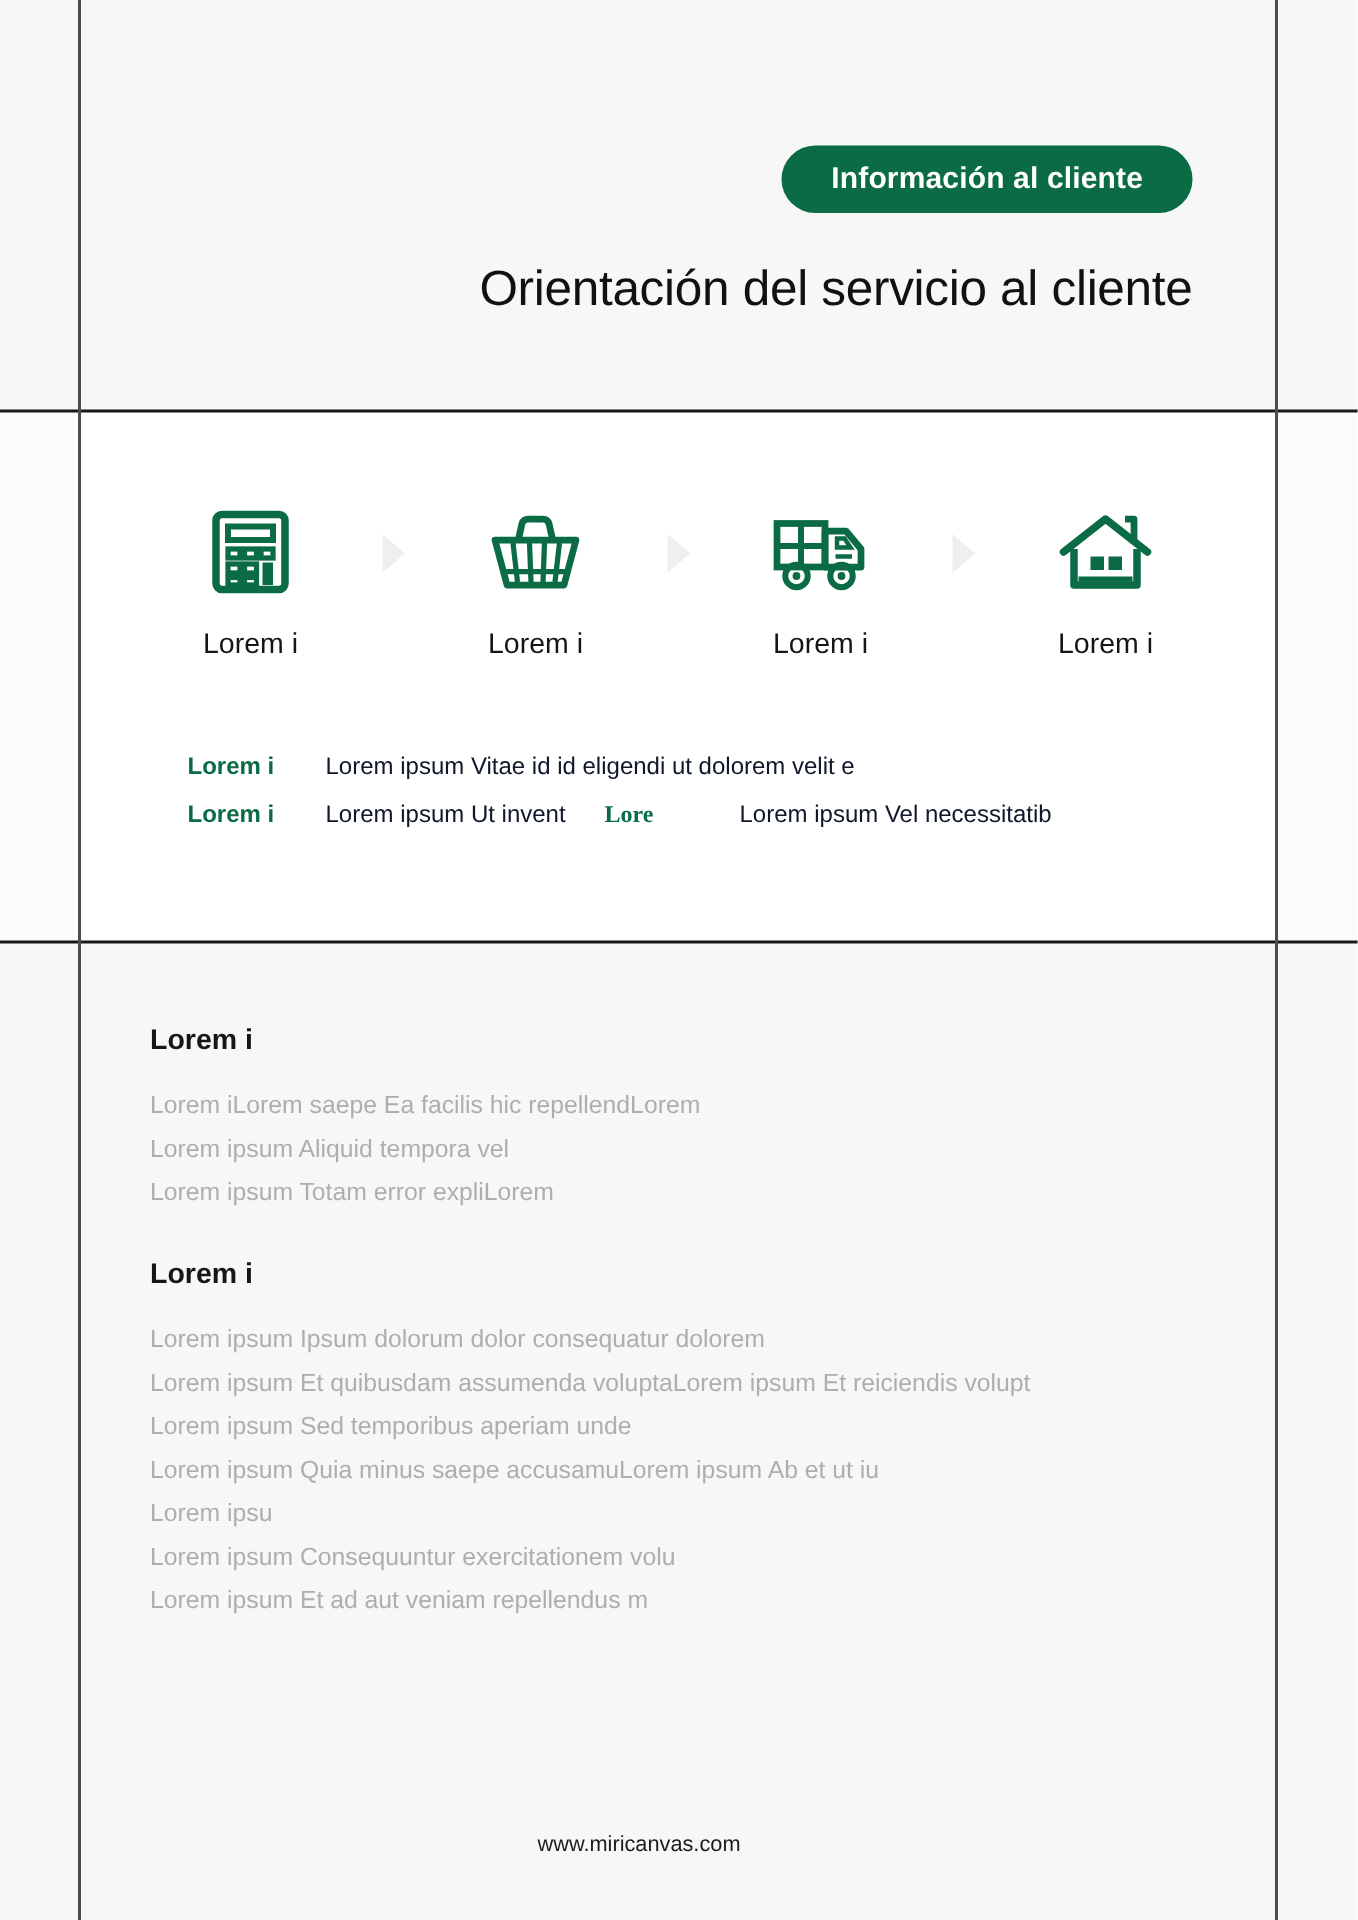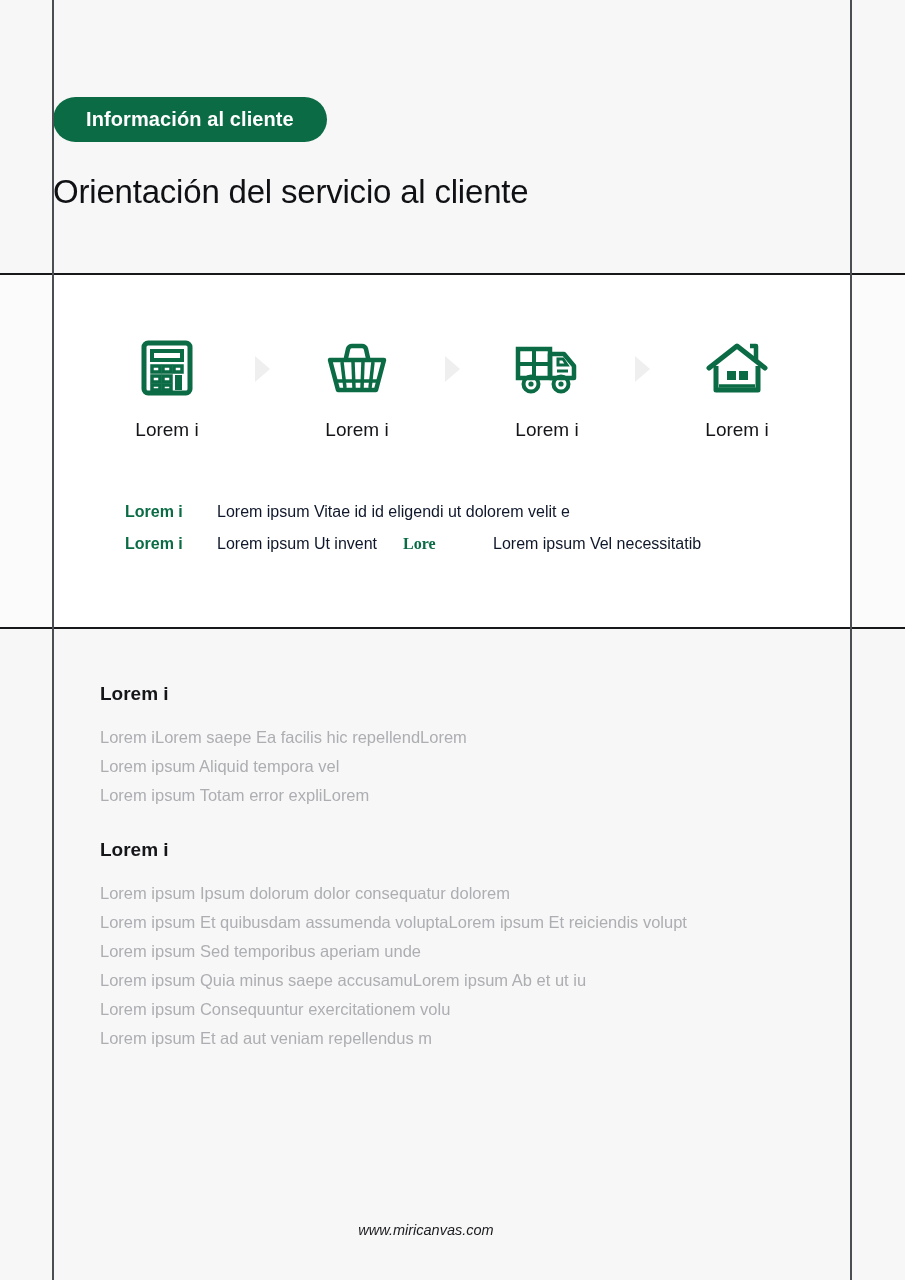--- a/index.html
+++ b/index.html
@@ -66,21 +66,21 @@
 
   
   .header {
     position: absolute;
     top: 0;
     left: 53px;
     width: 742px;
     height: 273px;
     display: flex;
     flex-direction: column;
-    align-items: flex-start;
+    align-items: flex-end;
     z-index: 2;
   }
   .badge {
     margin-top: 97px;
     display: inline-block;
     background: #0a6b45;
     color: #ffffff;
     font-size: 20px;
     font-weight: bold;
     letter-spacing: 0.1px;
@@ -209,21 +209,20 @@
 
   .footer-url {
     position: absolute;
     top: 1222px;
     left: 53px;
     width: 746px;
     text-align: center;
     font-size: 14.5px;
     color: #1b1c1f;
     z-index: 3;
-    font-style: italic;
   }
 </style>
 </head>
 <body>
 
 <div id="page">
 
   <div class="band band-top"></div>
   <div class="band band-middle"></div>
   <div class="band band-bottom"></div>
@@ -342,20 +341,21 @@
         <div class="note-line">Lorem ipsum Aliquid tempora vel</div>
         <div class="note-line">Lorem ipsum Totam error expliLorem</div>
       </div>
 
       <div class="note-group">
         <div class="note-heading second">Lorem i</div>
         <div class="note-line">Lorem ipsum Ipsum dolorum dolor consequatur dolorem</div>
         <div class="note-line">Lorem ipsum Et quibusdam assumenda voluptaLorem ipsum Et reiciendis volupt</div>
         <div class="note-line">Lorem ipsum Sed temporibus aperiam unde</div>
         <div class="note-line">Lorem ipsum Quia minus saepe accusamuLorem ipsum Ab et ut iu</div>
+        <div class="note-line">Lorem ipsu</div>
         <div class="note-line">Lorem ipsum Consequuntur exercitationem volu</div>
         <div class="note-line">Lorem ipsum Et ad aut veniam repellendus m</div>
       </div>
 
     </div>
   </div>
 
   <div class="footer-url">www.miricanvas.com</div>
 
   <div class="hline hline-1"></div>

